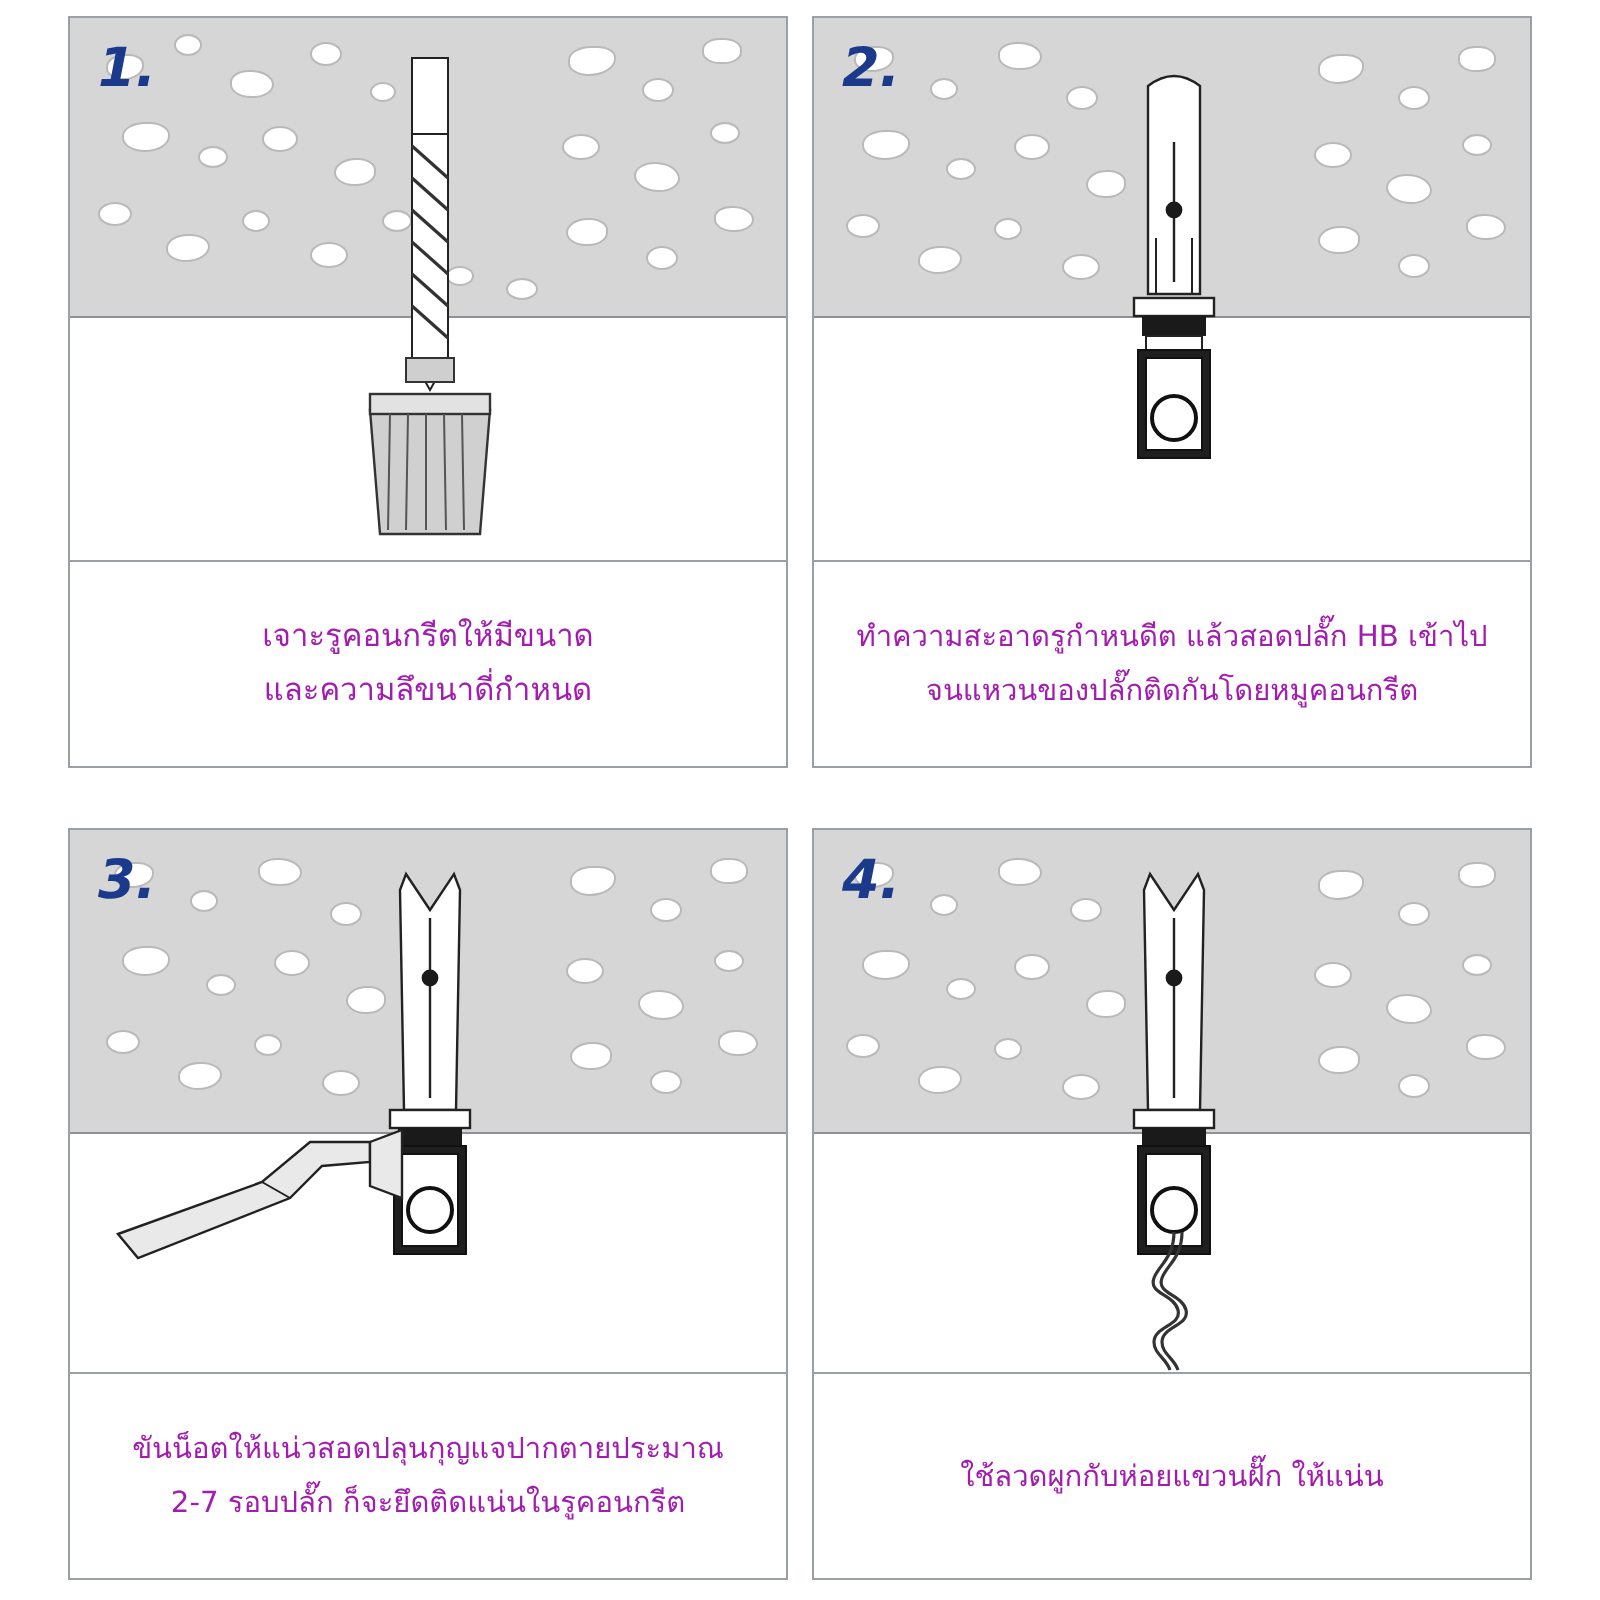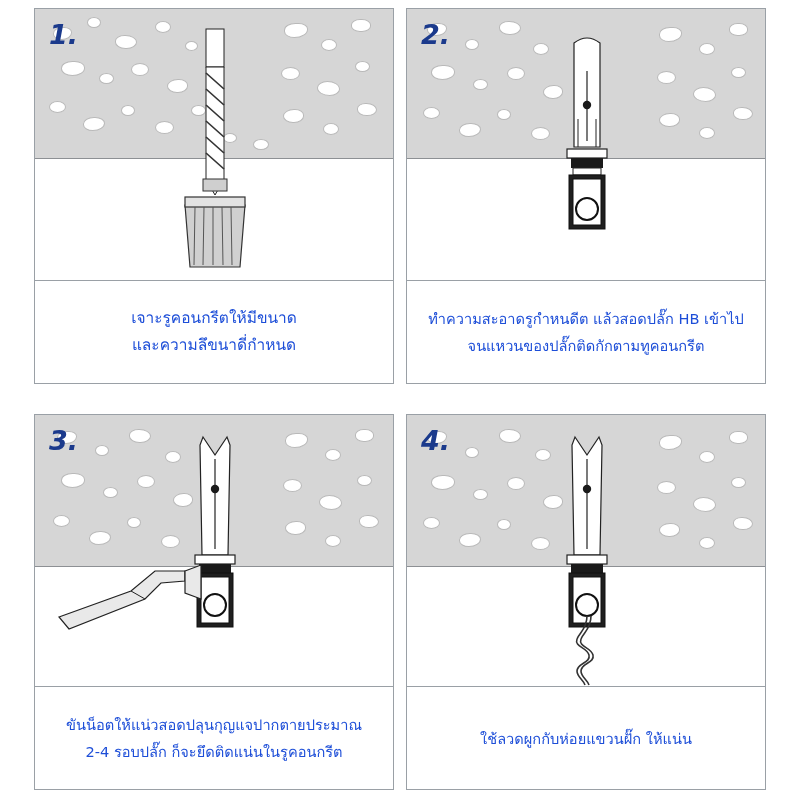--- a/index.html
+++ b/index.html
@@ -71,21 +71,21 @@
     display:flex;
     flex-direction:column;
     align-items:center;
     justify-content:center;
     text-align:center;
     padding:0 10px;
     box-sizing:border-box;
   }
   .caption .line{
     font-size:15.5px;
-    color:#1d4ed8;
+    color:#a21caf;
     line-height:27px;
     white-space:nowrap;
   }
   .caption.small .line{font-size:14.6px;}
 
   svg{display:block;}
 </style>
 </head>
 <body>
 
@@ -192,21 +192,21 @@
 
           <rect x="162" y="166" width="36" height="54" fill="#1f1f1f" stroke="#111" stroke-width="1"></rect>
           <rect x="166" y="170" width="28" height="46" fill="#ffffff" stroke="#111" stroke-width="1"></rect>
           <circle cx="180" cy="200" r="11" fill="#ffffff" stroke="#111" stroke-width="2"></circle>
         </svg>
 
         <div class="stepnum">2.</div>
       </div>
       <div class="caption small">
         <div class="line">ทำความสะอาดรูกำหนดีต แล้วสอดปลั๊ก HB เข้าไป</div>
-        <div class="line">จนแหวนของปลั๊กติดกักตามทูคอนกรีต</div>
+        <div class="line">จนแหวนของปลั๊กติดกันโดยหมูคอนกรีต</div>
       </div>
     </div>
 
     <div class="panel">
       <div class="illus">
         <div class="concrete tall">
           <div class="agg" style="left:22px;top:16px;width:18px;height:11px;border-radius:50% 40% 55% 45%;"></div>
           <div class="agg" style="left:60px;top:30px;width:12px;height:9px;border-radius:50%;"></div>
           <div class="agg" style="left:94px;top:14px;width:20px;height:12px;border-radius:45% 55% 50% 50%;"></div>
           <div class="agg" style="left:130px;top:36px;width:14px;height:10px;border-radius:50%;"></div>
@@ -245,21 +245,21 @@
 
           <path d="M24 202 L96 176 L120 156 L150 156 L150 166 L126 168 L110 184 L34 214 Z" fill="#e9e9e9" stroke="#222" stroke-width="1.2"></path>
           <path d="M150 156 L166 150 L166 184 L150 178 Z" fill="#e9e9e9" stroke="#222" stroke-width="1.2"></path>
           <line x1="96" y1="176" x2="110" y2="184" stroke="#222" stroke-width="1"></line>
         </svg>
 
         <div class="stepnum">3.</div>
       </div>
       <div class="caption small">
         <div class="line">ขันน็อตให้แน่วสอดปลุนกุญแจปากตายประมาณ</div>
-        <div class="line">2-4 รอบปลั๊ก ก็จะยึดติดแน่นในรูคอนกรีต</div>
+        <div class="line">2-7 รอบปลั๊ก ก็จะยึดติดแน่นในรูคอนกรีต</div>
       </div>
     </div>
 
     <div class="panel">
       <div class="illus">
         <div class="concrete tall">
           <div class="agg" style="left:20px;top:16px;width:18px;height:11px;border-radius:50% 40% 55% 45%;"></div>
           <div class="agg" style="left:58px;top:32px;width:12px;height:9px;border-radius:50%;"></div>
           <div class="agg" style="left:92px;top:14px;width:20px;height:12px;border-radius:45% 55% 50% 50%;"></div>
           <div class="agg" style="left:128px;top:34px;width:14px;height:10px;border-radius:50%;"></div>

